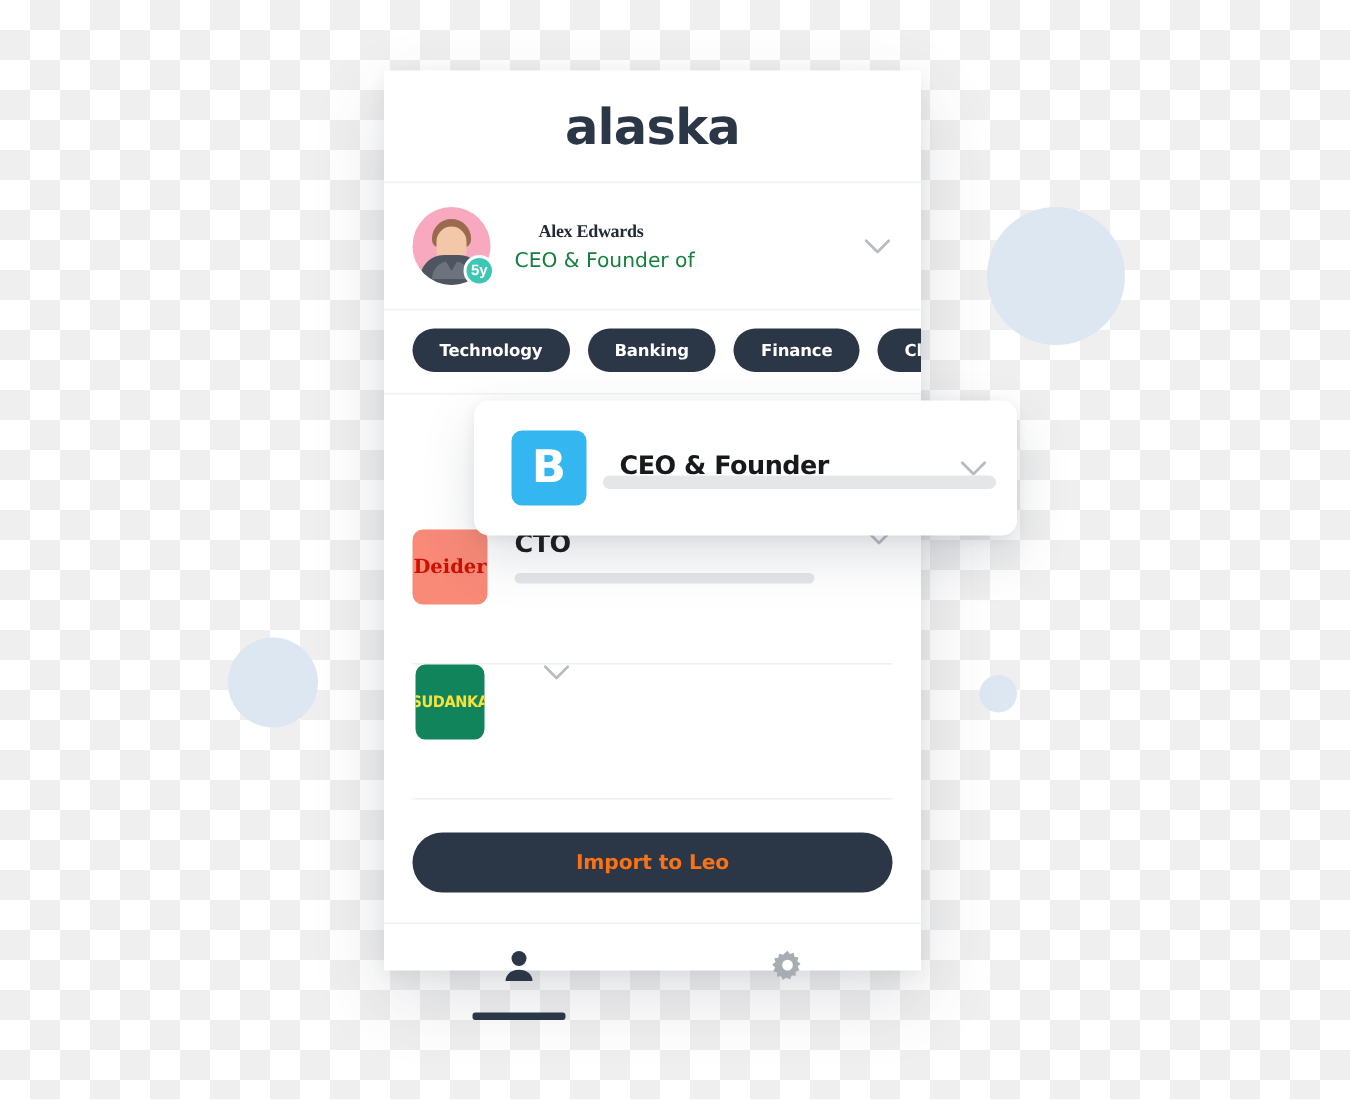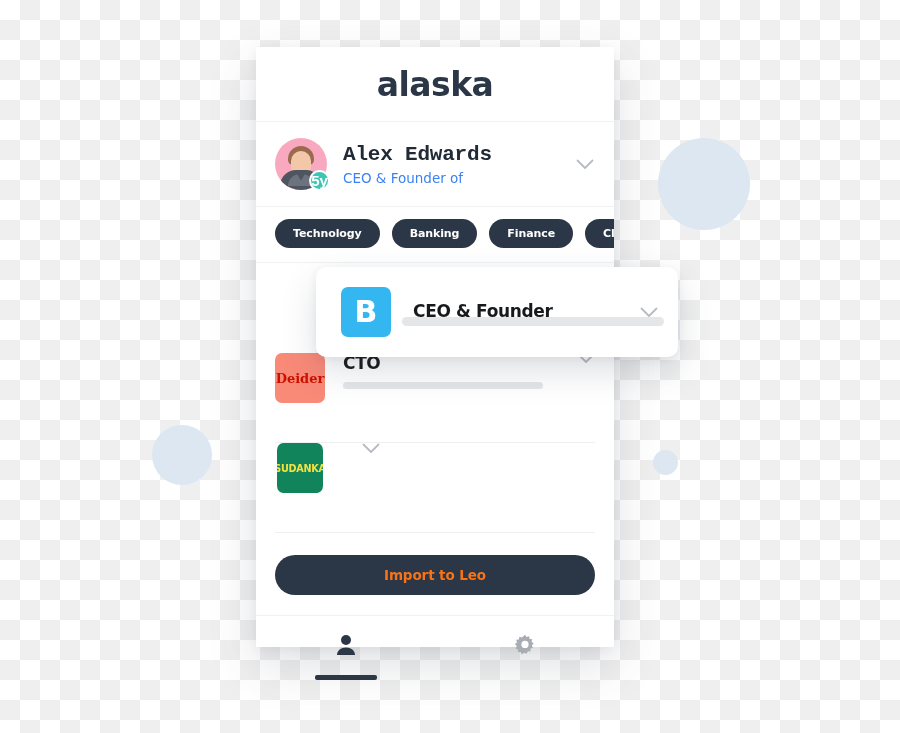--- a/index.html
+++ b/index.html
@@ -121,41 +121,42 @@
   }
   .badge-5y {
     position: absolute;
     right: -3px;
     bottom: -1px;
     width: 21px;
     height: 21px;
     border-radius: 50%;
     background: #3ec6b4;
     color: #ffffff;
-    font-size: 15px;
+    font-size: 10px;
     font-weight: 700;
     display: flex;
     align-items: center;
     justify-content: center;
     border: 2px solid #ffffff;
   }
 
   .profile-text { margin-left: 16px; flex: 1 1 auto; }
   .profile-name {
-    font-family: Liberation Mono, monospace;
-    font-size: 21px;
+    font-family: Liberation Serif, serif;
+    font-size: 12px;
     font-weight: 700;
     color: #222a35;
     letter-spacing: -0.2px;
+    margin-left: 16px;
   }
   .profile-sub {
     margin-top: 4px;
     font-family: "DejaVu Sans", sans-serif;
     font-size: 13.5px;
-    color: #3b82f6;
+    color: #15803d;
   }
 
   .chevron {
     width: 18px; height: 11px;
     flex: 0 0 18px;
   }
   .chevron svg { display: block; }
 
   
   .tags-row {

